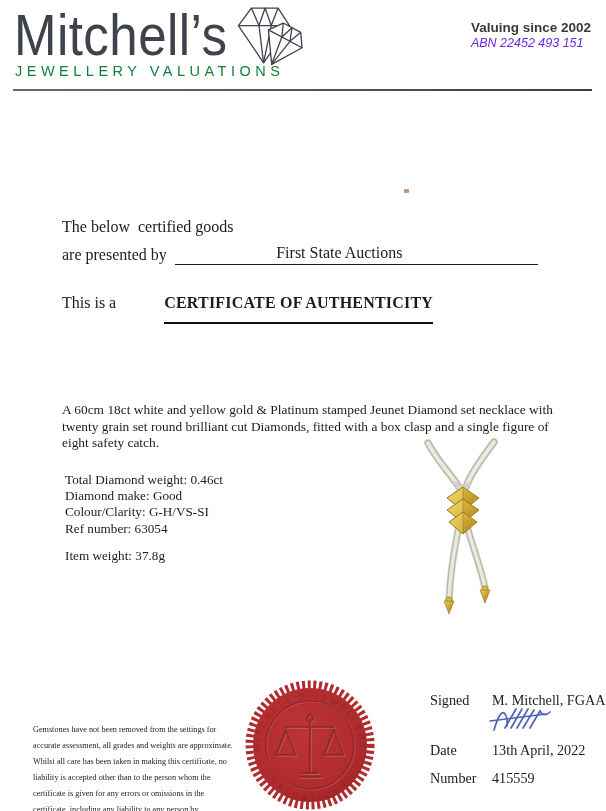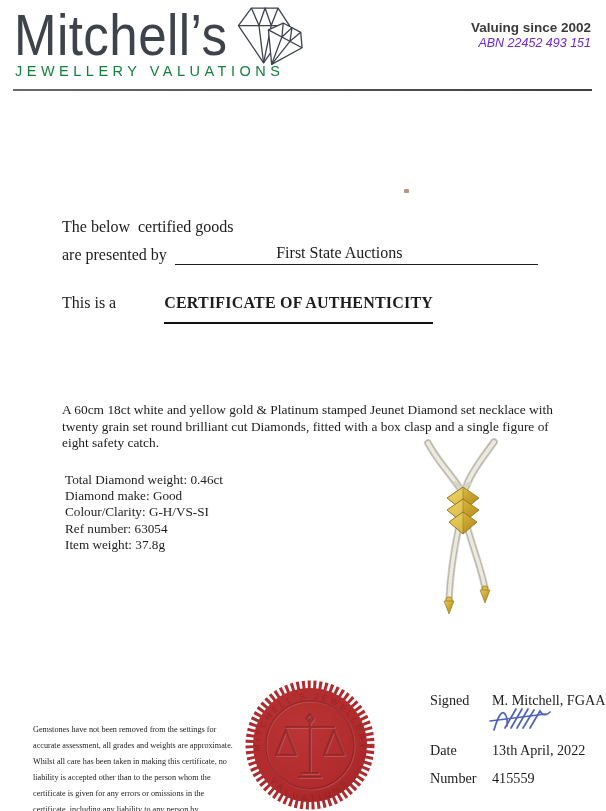--- a/index.html
+++ b/index.html
@@ -22,21 +22,21 @@
     transform: scaleX(0.88); transform-origin: left top;
     white-space: nowrap;
   }
   .brand-subtitle {
     position: absolute; left: 15px; top: 63px;
     font-family: "Liberation Sans", sans-serif;
     font-size: 14.5px; color: #15803d; letter-spacing: 4.5px;
     white-space: nowrap;
   }
   .logo-diamonds { position: absolute; left: 236px; top: 5px; }
-  .header-right { position: absolute; right: 15px; top: 20px; text-align: right; }
+  .header-right { position: absolute; right: 15px; top: 20px; text-align: left; }
   .tagline {
     font-family: "Liberation Sans", sans-serif;
     font-size: 13.5px; font-weight: bold; color: #3a3a3a; white-space: nowrap;
   }
   .abn {
     font-family: "Liberation Sans", sans-serif;
     font-size: 12.5px; color: #6d28d9; margin-top: 1px; white-space: nowrap; font-style: italic;
   }
   .header-rule {
     position: absolute; left: 13px; top: 89px; width: 579px; height: 2px;
@@ -62,21 +62,21 @@
     font-weight: bold; letter-spacing: 0.2px;
     border-bottom: 2px solid #111; padding-bottom: 10px;
     white-space: nowrap;
   }
   
   .description {
     position: absolute; left: 62px; top: 402px; width: 502px;
     font-size: 13.4px; line-height: 16.6px;
   }
   .details { position: absolute; left: 65px; top: 472px; font-size: 13.2px; line-height: 16.2px; }
-  .details .item-weight { margin-top: 0; }
+  .details .item-weight { margin-top: 11px; }
   
   .necklace { position: absolute; left: 393px; top: 438px; }
   
   .disclaimer {
     position: absolute; left: 33px; top: 722px; width: 210px;
     font-size: 8.2px; line-height: 16px; white-space: pre-line; color: #222;
   }
   
   .seal { position: absolute; left: 242px; top: 677px; }
   

